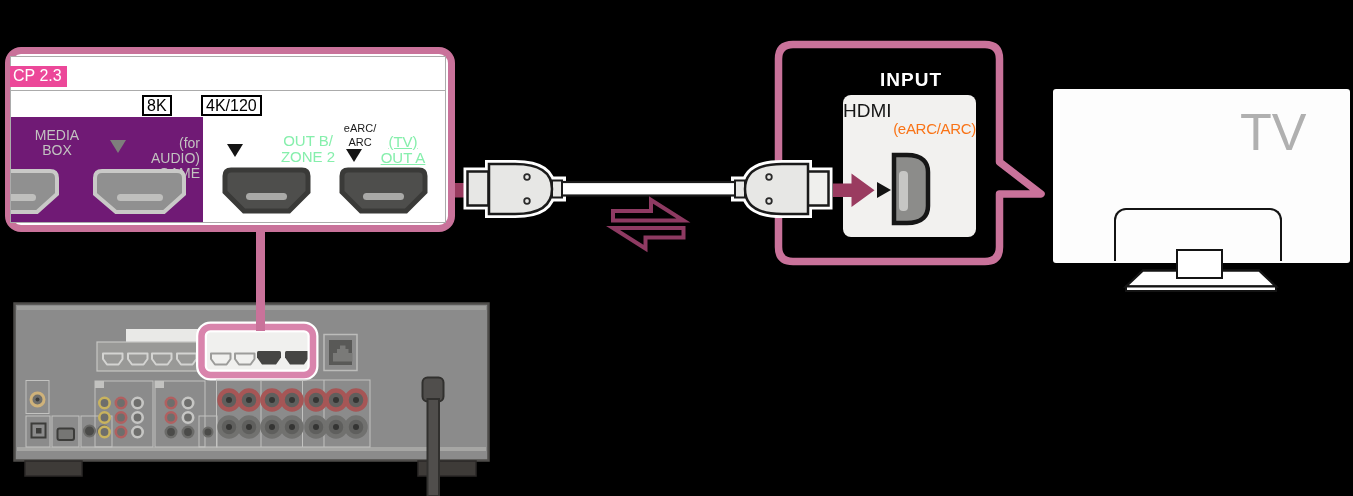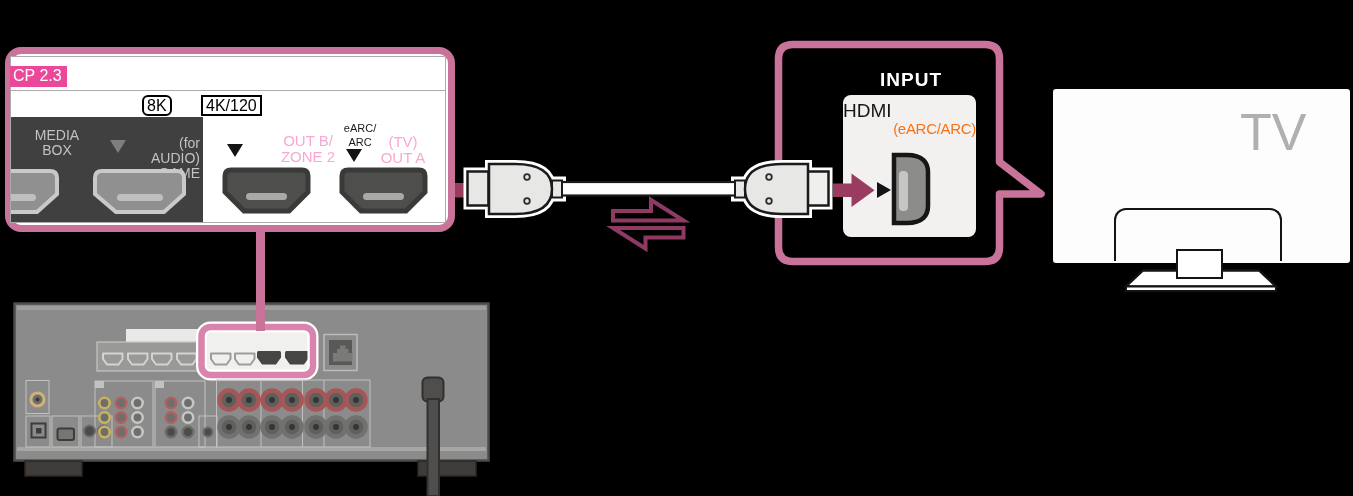--- a/index.html
+++ b/index.html
@@ -11,26 +11,26 @@
   
   .detail-callout{left:5px;top:47px;width:450px;height:185px;box-sizing:border-box;
     border:7px solid #C9729A;border-radius:16px;background:#fff;z-index:3;}
   .panel-frame{left:10px;top:56px;width:436px;height:167px;box-sizing:border-box;
     border:1px solid #ABABAB;background:#fff;z-index:3;}
   .hdcp-badge{left:10px;top:66px;background:#ec4899;color:#fff;font-size:16px;
     line-height:18px;padding:1px 5px 2px 3px;z-index:4;}
   .panel-divider{left:11px;top:90px;width:434px;height:1px;background:#ABABAB;z-index:4;}
   .badge{box-sizing:border-box;border:2.5px solid #000;background:#fff;color:#000;
     font-size:16px;line-height:17px;padding:0 3px;z-index:4;}
-  .badge-8k{left:142px;top:95px;border-radius:6px;}
+  .badge-8k{left:142px;top:95px;}
   .badge-4k{left:201px;top:95px;}
-  .gray-section{left:11px;top:117px;width:192px;height:105px;background:#404040;
+  .gray-section{left:11px;top:117px;width:192px;height:105px;background:#701a75;
     overflow:hidden;z-index:4;}
   .glabel{position:absolute;color:#C2C2C0;font-size:14px;line-height:15px;}
-  .blabel{color:#f9a8d4;font-size:15px;line-height:16px;text-align:center;z-index:4;}
+  .blabel{color:#86efac;font-size:15px;line-height:16px;text-align:center;z-index:4;}
   .slabel{color:#1A1A1A;font-size:11px;line-height:13.5px;text-align:center;z-index:4;}
   .tri-down{width:0;height:0;border-left:8px solid transparent;border-right:8px solid transparent;
     border-top:13px solid #141414;z-index:4;}
   .tri-down.gray{border-top-color:#7E7E7C;}
   .connector-line{left:256px;top:230px;width:9px;height:101px;background:#C9729A;z-index:2;}
 
   
   .input-title{left:839px;top:69px;width:144px;text-align:center;color:#fff;
     font-size:19px;font-weight:bold;letter-spacing:1px;z-index:2;}
   .input-panel{left:843px;top:95px;width:133px;height:142px;background:#F2F1EF;
@@ -82,21 +82,21 @@
       <rect x="25" y="26" width="46" height="7" rx="3.5" fill="#BFBFBD"></rect>
     </svg>
   </div>
 
   <div class="abs tri-down" style="left:227px;top:144px;"></div>
   <div class="abs blabel pre" style="left:278px;top:133px;width:60px;">OUT B/
 ZONE 2</div>
   <div class="abs slabel pre" style="left:336px;top:122px;width:48px;">eARC/
 ARC</div>
   <div class="abs tri-down" style="left:346px;top:149px;"></div>
-  <div class="abs blabel pre" style="left:380px;top:134px;width:46px;">(TV)
+  <div class="abs blabel pre" style="left:380px;top:134px;width:46px;text-decoration:underline;">(TV)
 OUT A</div>
 
   <svg class="abs" style="left:222px;top:167px;z-index:4;" width="89" height="47" viewBox="0 0 89 47">
     <path d="M9,3 H80 Q86,3 86,9 V25 L67,44 H22 L3,25 V9 Q3,3 9,3 Z" fill="#4E4E4C" stroke="#3A3A38" stroke-width="5"></path>
     <rect x="24" y="26" width="41" height="7" rx="3.5" fill="#A9A9A7"></rect>
   </svg>
 
   <svg class="abs" style="left:339px;top:167px;z-index:4;" width="89" height="47" viewBox="0 0 89 47">
     <path d="M9,3 H80 Q86,3 86,9 V25 L67,44 H22 L3,25 V9 Q3,3 9,3 Z" fill="#4E4E4C" stroke="#3A3A38" stroke-width="5"></path>
     <rect x="24" y="26" width="41" height="7" rx="3.5" fill="#A9A9A7"></rect>

